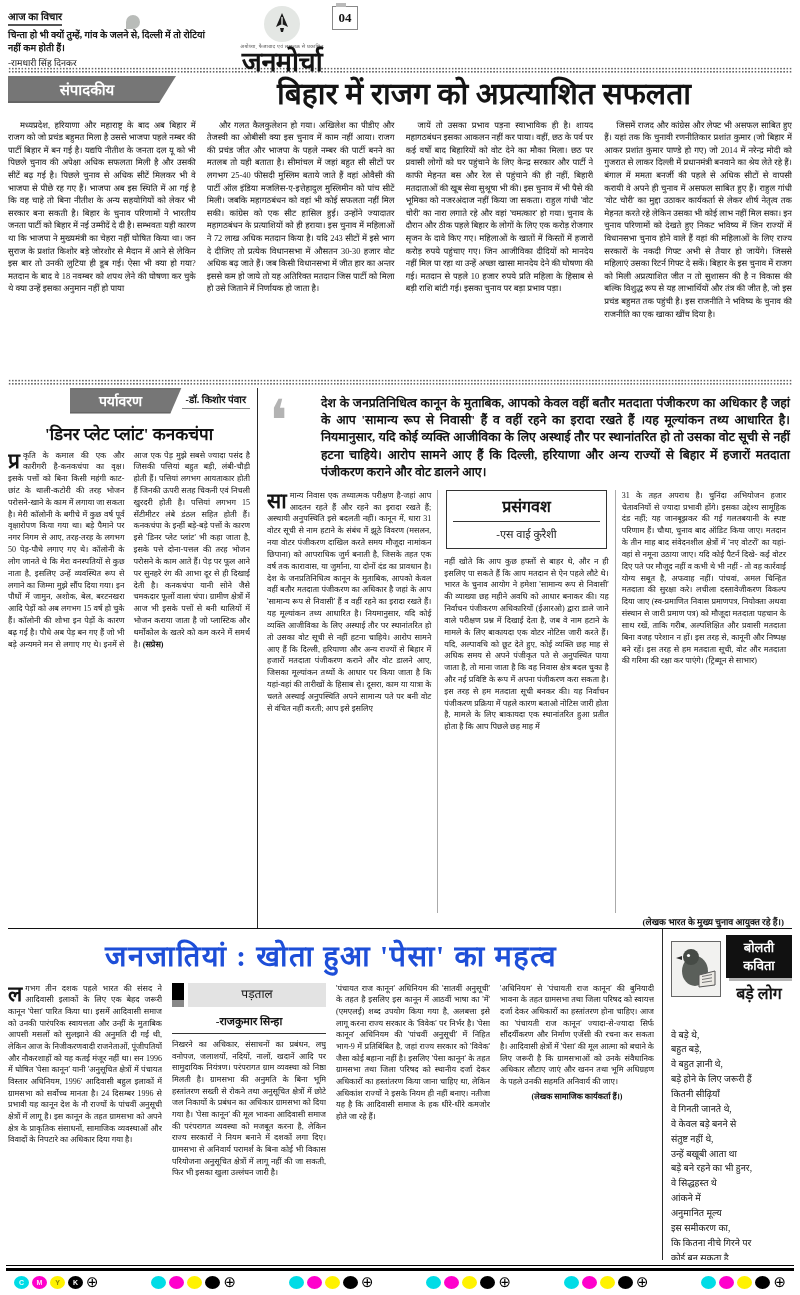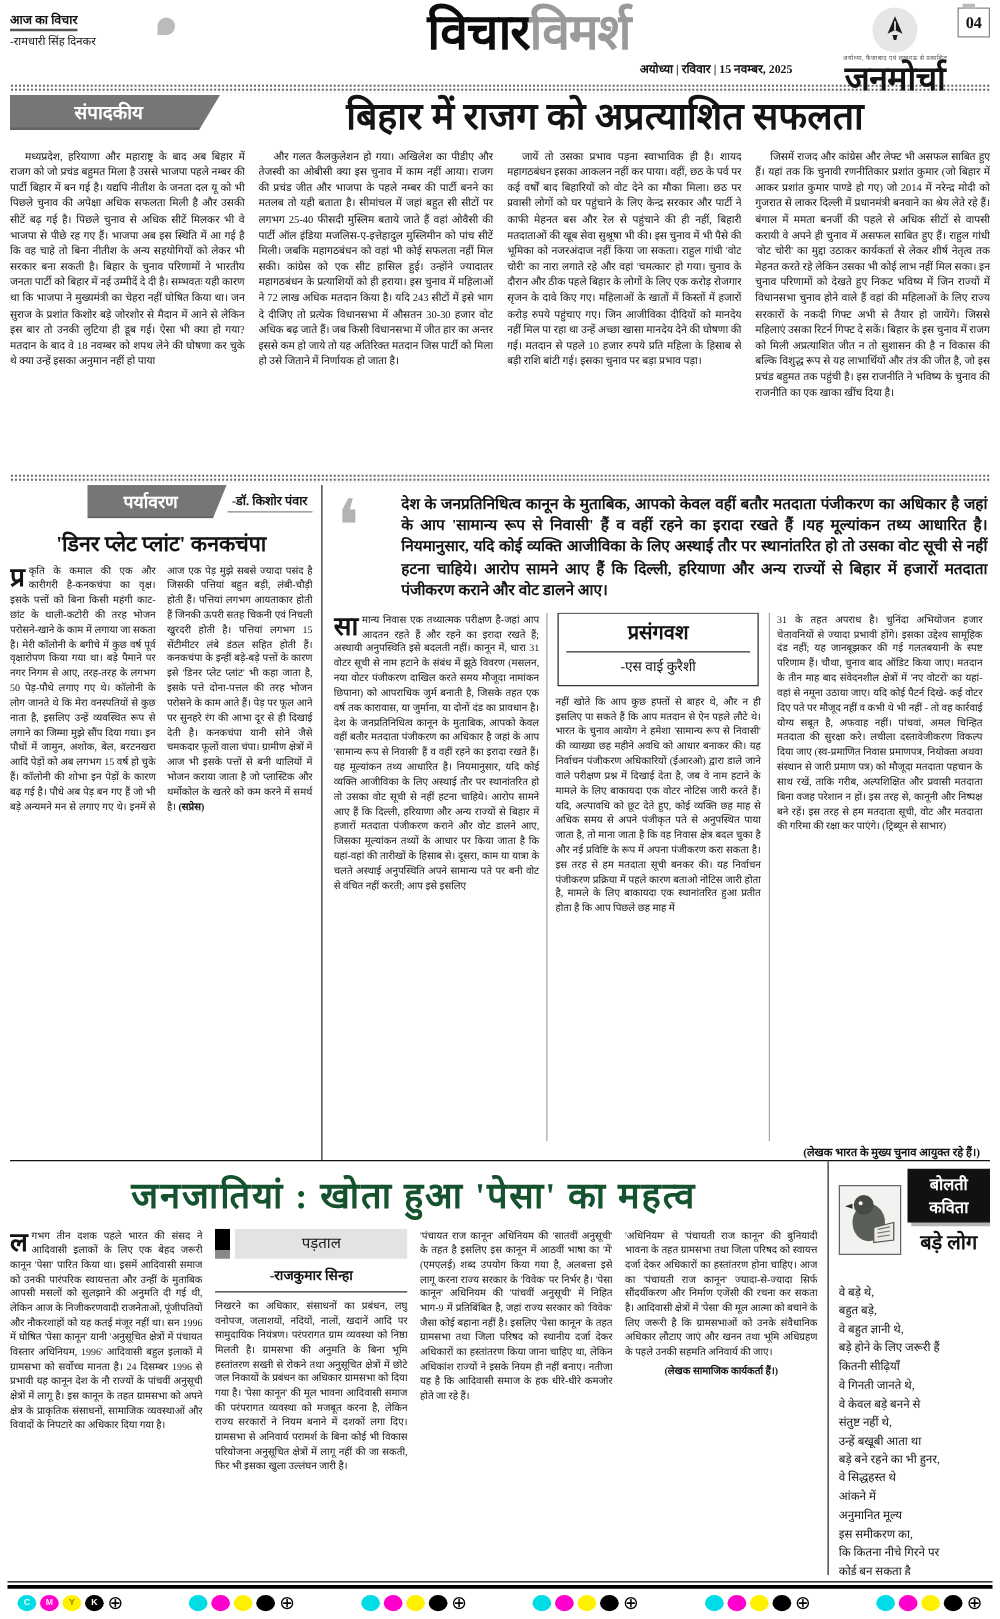--- a/index.html
+++ b/index.html
@@ -66,32 +66,32 @@
   .e-col:first-child{padding-left:0}
   .e-col + .e-col{border-left:1px solid #aaa}
   .prasang-box{border:1px solid #333;padding:4px 6px 5px;margin:0 2px 7px;text-align:center}
   .prasang-title{font-size:16px;font-weight:bold;border-bottom:1.5px solid #333;padding-bottom:3px;margin-bottom:4px}
   .prasang-author{font-size:11px;font-weight:normal}
   .elect-footer{font-weight:bold;font-size:9px;text-align:right;padding:2px 8px 0}
 
   
   .bottom{display:flex;height:332px;border-top:1px solid #111;overflow:hidden}
   .pesa{width:655px;padding:4px 8px 0 0;border-right:1px solid #2a2a2a}
-  .pesa-headline{font-size:29px;font-weight:bold;letter-spacing:1.5px;text-align:center;color:#14532d;margin:2px 0 9px}
+  .pesa-headline{font-size:29px;font-weight:bold;letter-spacing:1.5px;text-align:center;color:#1d4ed8;margin:2px 0 9px}
   .pesa-cols{display:flex;gap:10px;height:272px;overflow:hidden;font-size:8px;line-height:1.46;text-align:justify}
   .p-col{flex:1;overflow:hidden}
   .padtaal-row{display:flex;margin-bottom:3px}
   .padtaal-marker{width:12px;background:linear-gradient(#000 70%,#888 70%);flex:none}
   .padtaal-box{flex:1;background:#e3e3e3;text-align:center;padding:3px 0 4px;margin-left:4px}
   .padtaal-title{font-size:12px;font-weight:normal}
   .padtaal-author{font-size:11px;font-weight:bold;text-align:center;border-bottom:1px solid #333;padding:3px 0 4px;margin-bottom:5px}
   .pesa-footer{font-weight:bold;text-align:center;margin-top:3px}
 
   .poemcol{flex:1;padding:6px 0 0 8px}
-  .poem-head{display:flex;gap:5px;align-items:flex-end}
+  .poem-head{display:flex;gap:5px;align-items:center}
   .poem-img{width:50px;height:56px;border:1px solid #666;background:#f2f2f0;flex:none;display:flex;align-items:center;justify-content:center}
   .poem-head-right{flex:1;text-align:center}
   .poem-label{display:inline-block;background:#111;color:#fff;font-weight:bold;font-size:13px;
     padding:3px 12px 4px;box-shadow:3px 3px 0 #b5b5b5}
   .poem-title{font-size:16px;font-weight:bold;margin-top:4px}
   .poem-body{font-size:9.3px;line-height:1.6;white-space:pre-line;margin-top:24px}
 
   
   .print-bar{position:absolute;left:0;right:0;bottom:0;height:30px;padding:0 6px}
   .print-sep{height:6px;border-top:1.5px solid #000;border-bottom:3px solid #000}
@@ -106,25 +106,22 @@
   .reg-mark{font-size:15px;line-height:1;color:#000;font-family:"DejaVu Sans",sans-serif}
 </style>
 </head>
 <body>
 
 <div class="page">
 
   <header class="top">
     <div class="thought">
       <div class="thought-label">आज का विचार</div>
+      <div class="thought-text">चिन्ता हो भी क्यों तुम्हें, गांव के जलने से, दिल्ली में तो रोटियां नहीं कम होती हैं।</div>
       <div class="thought-author">-रामधारी सिंह दिनकर</div>
-    </div>
-    <div class="masthead">
-      <div class="masthead-title"><span class="m1">विचार</span><span class="m2">विमर्श</span></div>
-      <div class="dateline">अयोध्या | रविवार | 15 नवम्बर, 2025</div>
     </div>
     <div class="brand">
       <div class="logo-circle">
         <svg width="26" height="26" viewBox="0 0 26 26" aria-hidden="true">
           <path d="M13 2 L19 16 L13 13 L7 16 Z" fill="#1a1a1a"></path>
           <rect x="12.3" y="6" width="1.4" height="7" fill="#e4e7e4"></rect>
           <path d="M11 17 L15 17 L14 21 L12 21 Z" fill="#1a1a1a"></path>
         </svg>
       </div>
       <div class="brand-tag">अयोध्या, फैजाबाद एवं लखनऊ से प्रकाशित</div>

